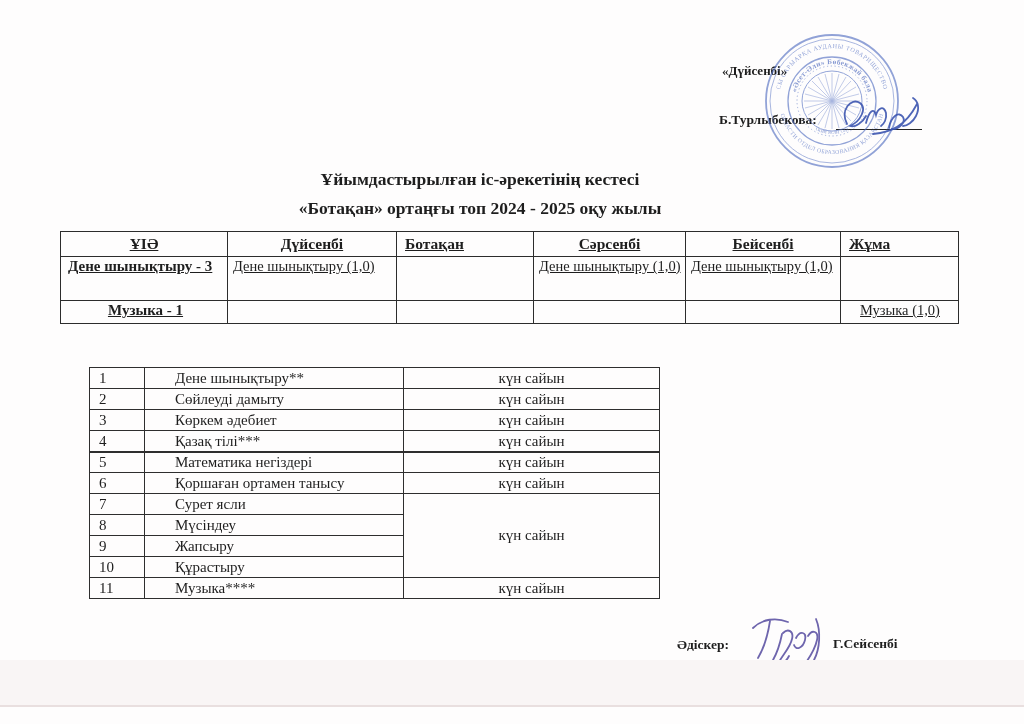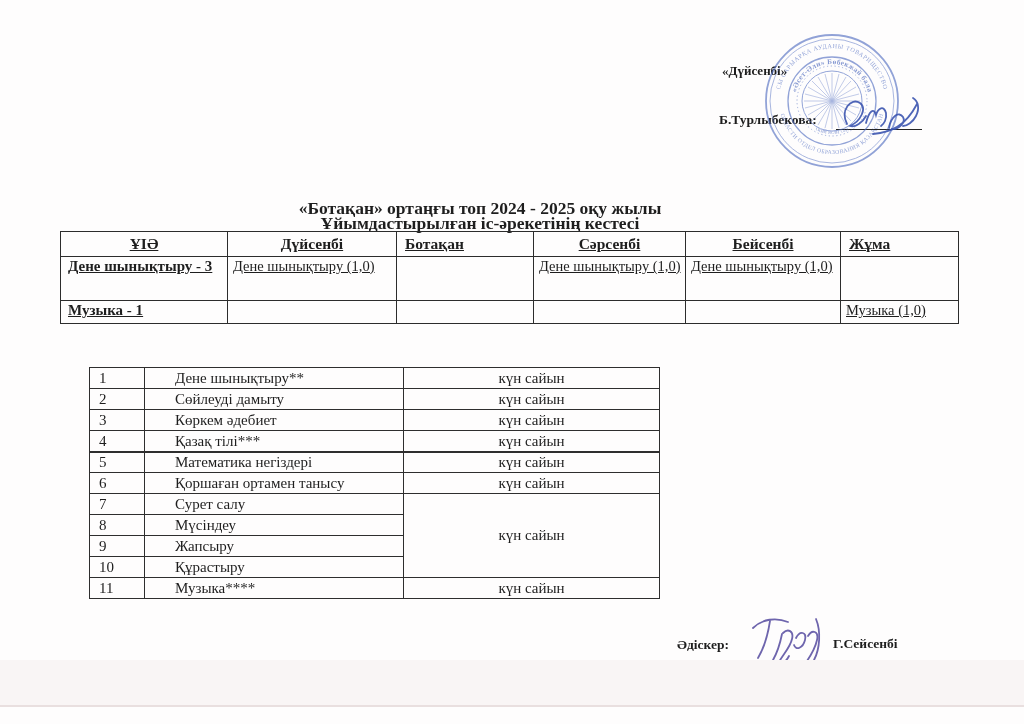--- a/index.html
+++ b/index.html
@@ -8,34 +8,34 @@
   .txt{position:absolute;white-space:nowrap;}
   
   .appr1{left:722px;top:63px;font-weight:bold;font-size:13px;}
   .appr2{left:671px;top:89px;font-weight:bold;font-size:13.5px;}
   .appr3{left:719px;top:112px;font-weight:bold;font-size:13.5px;}
   .sig-underline{position:absolute;left:836px;top:129px;width:86px;border-top:1.6px solid #232323;}
   .stamp{position:absolute;left:761px;top:30px;opacity:0.62;}
   .sig1{position:absolute;left:833px;top:92px;}
   .sig2{position:absolute;left:748px;top:609px;}
   
-  .title{position:absolute;left:0;right:64px;top:169px;text-align:center;font-weight:bold;font-size:17.5px;margin-top:44px;}
+  .title{position:absolute;left:0;right:64px;top:169px;text-align:center;font-weight:bold;font-size:17.5px;}
   .subtitle{position:absolute;left:0;right:64px;top:198px;text-align:center;font-weight:bold;font-size:17.5px;}
   
   table{border-collapse:collapse;table-layout:fixed;}
   .schedule{position:absolute;left:60px;top:231px;width:898px;}
   .schedule td,.schedule th{border:1.9px solid #2c2c2c;padding:1px 4px 1px 5px;vertical-align:top;
       font-size:14.5px;line-height:1.18;overflow:hidden;text-decoration:underline;}
   .schedule th{font-weight:bold;font-size:15.5px;text-align:center;vertical-align:middle;padding:1px 2px;}
   .schedule th.left{text-align:left;padding-left:8px;}
   .schedule td.subj{font-weight:bold;font-size:15px;padding-left:7px;}
   .schedule tr.hrow{height:25px;}
   .schedule tr.r1{height:44px;}
   .schedule tr.r2{height:28px;}
-  .schedule tr.r3{height:23px;}
+  .schedule tr.r3{height:23px;text-align:center;}
   
   .daily{position:absolute;left:89px;top:367px;width:570px;}
   .daily td{border:1.6px solid #2e2e2e;font-size:15px;line-height:1.1;padding:1px 2px;vertical-align:middle;overflow:hidden;}
   .daily tr{height:21px;}
   .daily td.num{padding-left:9px;}
   .daily td.subj{padding-left:30px;}
   .daily td.freq{text-align:center;}
   .daily tr.thick td{border-bottom-width:2.6px;}
   
   .flabel{left:677px;top:637px;font-weight:bold;font-size:13.5px;}
@@ -191,21 +191,21 @@
       <td class="subj">Математика негіздері</td>
       <td class="freq">күн сайын</td>
     </tr>
     <tr>
       <td class="num">6</td>
       <td class="subj">Қоршаған ортамен танысу</td>
       <td class="freq">күн сайын</td>
     </tr>
     <tr>
       <td class="num">7</td>
-      <td class="subj">Сурет салу</td>
+      <td class="subj">Сурет ясли</td>
       <td class="freq" rowspan="4">күн сайын</td>
     </tr>
     <tr>
       <td class="num">8</td>
       <td class="subj">Мүсіндеу</td>
     </tr>
     <tr>
       <td class="num">9</td>
       <td class="subj">Жапсыру</td>
     </tr>

